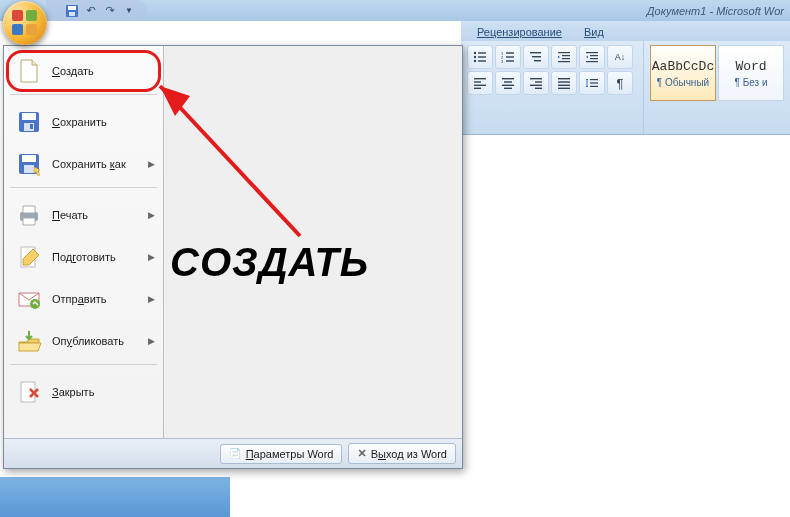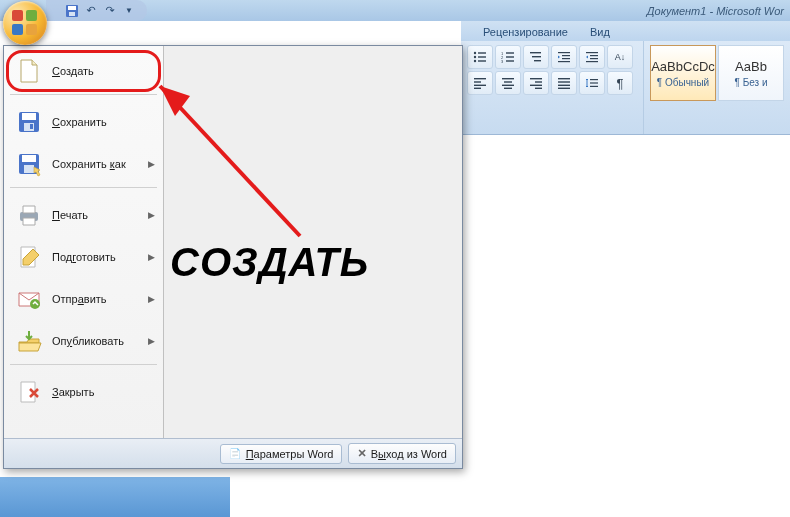--- a/index.html
+++ b/index.html
@@ -8,34 +8,34 @@
 .titlebar { height: 21px; background: linear-gradient(#bfd8ee,#a9c7e6); display: flex; align-items: center; justify-content: center; position: relative; }
 .title-text { font-size: 11px; color: #3b5a7a; position: absolute; right: 6px; font-style: italic; }
 .qat { position: absolute; left: 46px; top: 0; height: 21px; display: flex; gap: 3px; align-items: center; background: rgba(180,200,230,.7); border-radius: 0 10px 10px 0; padding: 0 10px 0 18px; }
 .qat .btn { width: 16px; height: 16px; display: flex; align-items: center; justify-content: center; font-size: 11px; color: #2c4d72; }
 
 .office-btn { position: absolute; left: 3px; top: 1px; width: 44px; height: 44px; border-radius: 50%; background: radial-gradient(circle at 30% 30%, #ffe9b3, #f7b731 55%, #d17a1e); box-shadow: 0 2px 6px rgba(0,0,0,.5), inset 0 1px 2px #fff8; z-index: 30; display: flex; align-items: center; justify-content: center; }
 .office-logo { width: 26px; height: 26px; position: relative; }
 .office-logo::before, .office-logo::after { content:""; position:absolute; border-radius:2px; }
 .office-logo::before { left:0; top:0; width:11px; height:11px; background:#d94a38; box-shadow: 14px 0 #6fae3f, 0 14px #3a78c3, 14px 14px #e8a33d; }
 
-.tabbar { margin-left: 461px; height: 20px; background: linear-gradient(#cfe1f3,#bdd5ee); display: flex; gap: 2px; padding-left: 12px; align-items: flex-end; font-size: 11px; color: #2a4f78; }
+.tabbar { margin-left: 461px; height: 20px; background: linear-gradient(#cfe1f3,#bdd5ee); display: flex; gap: 2px; padding-left: 6px; align-items: flex-end; font-size: 11px; color: #2a4f78; text-decoration: underline; }
 .tabbar .tab { padding: 2px 10px 3px; cursor: pointer; border-radius: 3px 3px 0 0; }
 
 .ribbon { margin-left: 461px; height: 94px; background: linear-gradient(#dce9f7,#c7dbf0); border-bottom: 1px solid #9db8d6; display: flex; }
 .rgroup { border-right: 1px solid #b5cce4; padding: 4px 6px 2px; display: flex; flex-direction: column; justify-content: space-between; }
 .grid-btns { display: grid; grid-template-columns: repeat(6, 26px); grid-template-rows: 24px 24px; gap: 2px; }
 .rb { width: 26px; height: 24px; border: 1px solid transparent; display: flex; align-items: center; justify-content: center; font-size: 11px; color: #345; border-radius: 3px; background: linear-gradient(#f5faff,#e1ecf7); border-color: #c3d5e8; }
 .rb svg { width: 14px; height: 12px; }
 .glabel { font-size: 10px; color: #3a6393; text-align: center; padding-top: 2px; position: relative; }
 .glabel .launcher { position: absolute; right: -2px; bottom: 1px; width: 12px; height: 12px; font-size: 9px; color: #5a7fa6; }
 .styles { display: flex; gap: 2px; }
 .style-box { width: 66px; height: 56px; border: 1px solid #c8985a; background: linear-gradient(#fff,#ffe9b8); display: flex; flex-direction: column; align-items: center; justify-content: center; font-size: 10px; color: #333; }
 .style-box.sec { border-color: #c3d5e8; background: linear-gradient(#fff,#f0f5fb); }
-.style-box .preview { font-family: Liberation Sans, sans-serif; font-size: 13px; margin-bottom: 3px; }
+.style-box .preview { font-family: Liberation Mono, monospace; font-size: 13px; margin-bottom: 3px; }
 .style-box .name { font-size: 10px; color: #3a6393; }
 
 .doc-area { position: absolute; left: 461px; top: 135px; right: 0; bottom: 0; background: #fff; }
 
 .office-menu { position: absolute; left: 3px; top: 45px; width: 460px; height: 424px; background: #e3e3e3; border: 1px solid #7a8aa0; box-shadow: 2px 3px 8px rgba(0,0,0,.35); z-index: 20; display: flex; flex-direction: column; }
 .menu-body { flex: 1; display: flex; background: #fcfcfc; }
 .menu-left { width: 160px; border-right: 1px solid #c0c0c0; padding: 6px 4px; background: linear-gradient(#fafafa,#f2f2f2); }
 .menu-right { flex: 1; background: #efefef; position: relative; }
 .menu-item { display: flex; align-items: center; padding: 6px 6px; margin-bottom: 4px; font-size: 11px; color: #1a1a1a; position: relative; border-radius: 3px; }
 .menu-item .mic { width: 30px; height: 26px; margin-right: 8px; display: flex; align-items: center; justify-content: center; }
@@ -175,21 +175,21 @@
       <div class="rb" style="font-size:13px;">¶</div>
     </div>
   </div>
   <div class="rgroup" style="border-right:none;">
     <div class="styles">
       <div class="style-box">
         <div class="preview">AaBbCcDc</div>
         <div class="name">¶ Обычный</div>
       </div>
       <div class="style-box sec">
-        <div class="preview">AaBb</div>
+        <div class="preview">Word</div>
         <div class="name">¶ Без и</div>
       </div>
     </div>
   </div>
 </div>
 
 <div class="doc-area"></div>
 
 <div class="office-menu">
   <div class="menu-body">

